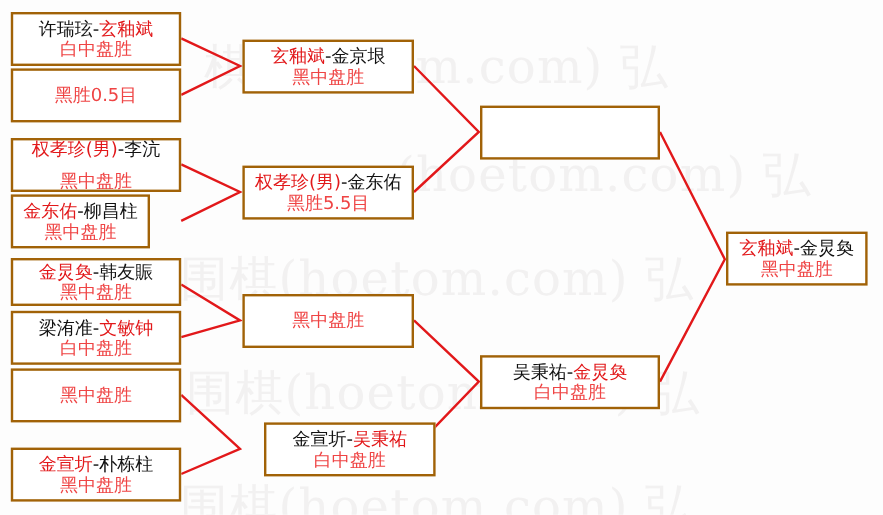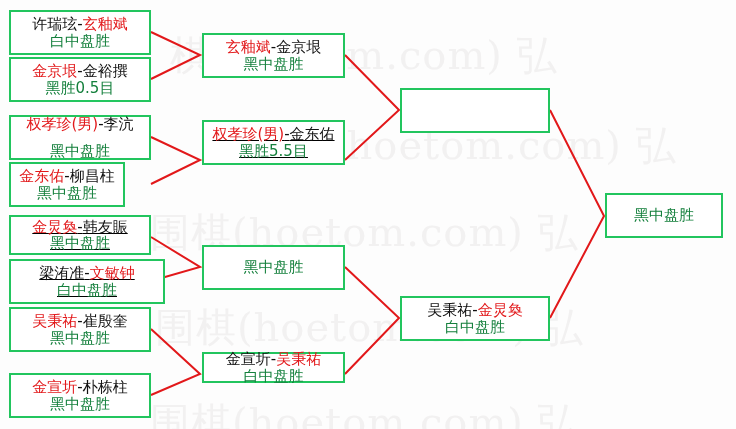--- a/index.html
+++ b/index.html
@@ -39,38 +39,38 @@
   .lines {
     position: absolute;
     left: 0;
     top: 0;
     z-index: 1;
   }
   
   .match {
     position: absolute;
     box-sizing: border-box;
-    border: 2px solid #22c55e;
+    border: 2px solid #a16207;
     background: #ffffff;
     z-index: 2;
     display: flex;
     flex-direction: column;
     align-items: center;
     justify-content: center;
     line-height: 1.08;
   }
   .pairing {
     font-size: 15px;
     white-space: nowrap;
     color: #111111;
   }
   .result {
     font-size: 15px;
     white-space: nowrap;
-    color: #15803d;
+    color: #ef4444;
   }
   .win {
     color: #e2181a;
   }
   .lose {
     color: #111111;
   }
   .dash {
     color: #111111;
   }
@@ -97,66 +97,65 @@
       <path d="M345,267 L399,318 L345,374" fill="none" stroke="#e2181a" stroke-width="2"></path>
       <path d="M550,110 L604,216 L550,318" fill="none" stroke="#e2181a" stroke-width="2"></path>
     </svg>
 
   <div id="match-layer">
       <div class="match" style="left: 9px; top: 10px; width: 142px; height: 45px;">
         <div class="pairing"><span class="lose">许瑞玹</span><span class="dash">-</span><span class="win">玄釉斌</span></div>
         <div class="result">白中盘胜</div>
       </div>
       <div class="match" style="left: 9px; top: 57px; width: 142px; height: 45px;">
-        <div class="pairing"><span class="win">金京垠</span><span class="dash">-</span><span class="lose">金裕撰</span></div>
         <div class="result">黑胜0.5目</div>
       </div>
       <div class="match" style="left: 9px; top: 115px; width: 142px; height: 45px; gap: 11px;">
         <div class="pairing"><span class="win">权孝珍(男)</span><span class="dash">-</span><span class="lose">李沆</span></div>
         <div class="result">黑中盘胜</div>
       </div>
       <div class="match" style="left: 9px; top: 162px; width: 116px; height: 45px;">
         <div class="pairing"><span class="win">金东佑</span><span class="dash">-</span><span class="lose">柳昌柱</span></div>
         <div class="result">黑中盘胜</div>
       </div>
-      <div class="match" style="left: 9px; top: 215px; width: 142px; height: 40px; text-decoration: underline;">
+      <div class="match" style="left: 9px; top: 215px; width: 142px; height: 40px;">
         <div class="pairing"><span class="win">金炅奐</span><span class="dash">-</span><span class="lose">韩友賑</span></div>
         <div class="result">黑中盘胜</div>
       </div>
-      <div class="match" style="left: 9px; top: 259px; width: 156px; height: 45px; text-decoration: underline;">
+      <div class="match" style="left: 9px; top: 259px; width: 142px; height: 45px;">
         <div class="pairing"><span class="lose">梁洧准</span><span class="dash">-</span><span class="win">文敏钟</span></div>
         <div class="result">白中盘胜</div>
       </div>
       <div class="match" style="left: 9px; top: 307px; width: 142px; height: 45px;">
-        <div class="pairing"><span class="win">吴秉祐</span><span class="dash">-</span><span class="lose">崔殷奎</span></div>
         <div class="result">黑中盘胜</div>
       </div>
       <div class="match" style="left: 9px; top: 373px; width: 142px; height: 45px;">
         <div class="pairing"><span class="win">金宣圻</span><span class="dash">-</span><span class="lose">朴栋柱</span></div>
         <div class="result">黑中盘胜</div>
       </div>
       <div class="match" style="left: 202px; top: 33px; width: 143px; height: 45px;">
         <div class="pairing"><span class="win">玄釉斌</span><span class="dash">-</span><span class="lose">金京垠</span></div>
         <div class="result">黑中盘胜</div>
       </div>
-      <div class="match" style="left: 202px; top: 120px; width: 143px; height: 45px; text-decoration: underline;">
+      <div class="match" style="left: 202px; top: 138px; width: 143px; height: 45px;">
         <div class="pairing"><span class="win">权孝珍(男)</span><span class="dash">-</span><span class="lose">金东佑</span></div>
         <div class="result">黑胜5.5目</div>
       </div>
       <div class="match" style="left: 202px; top: 245px; width: 143px; height: 45px;">
         <div class="result">黑中盘胜</div>
       </div>
-      <div class="match" style="left: 202px; top: 352px; width: 143px; height: 31px;">
+      <div class="match" style="left: 220px; top: 352px; width: 143px; height: 45px;">
         <div class="pairing"><span class="lose">金宣圻</span><span class="dash">-</span><span class="win">吴秉祐</span></div>
         <div class="result">白中盘胜</div>
       </div>
       <div class="match" style="left: 400px; top: 88px; width: 150px; height: 45px;">
       </div>
       <div class="match" style="left: 400px; top: 296px; width: 150px; height: 45px;">
         <div class="pairing"><span class="lose">吴秉祐</span><span class="dash">-</span><span class="win">金炅奐</span></div>
         <div class="result">白中盘胜</div>
       </div>
       <div class="match" style="left: 605px; top: 193px; width: 118px; height: 45px;">
+        <div class="pairing"><span class="win">玄釉斌</span><span class="dash">-</span><span class="lose">金炅奐</span></div>
         <div class="result">黑中盘胜</div>
       </div>
     </div>
 
 </div>
 
 </body></html>

